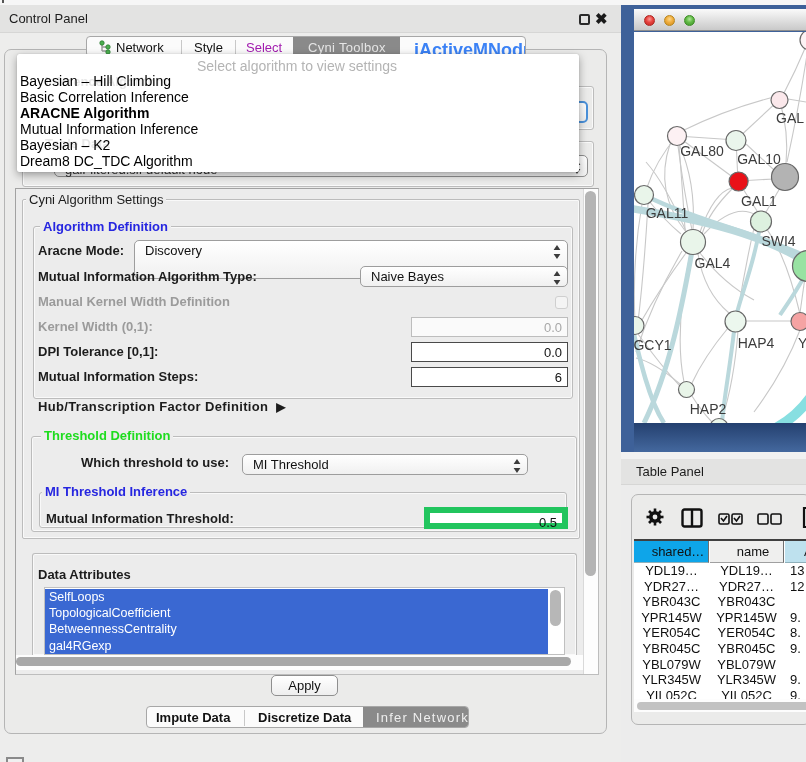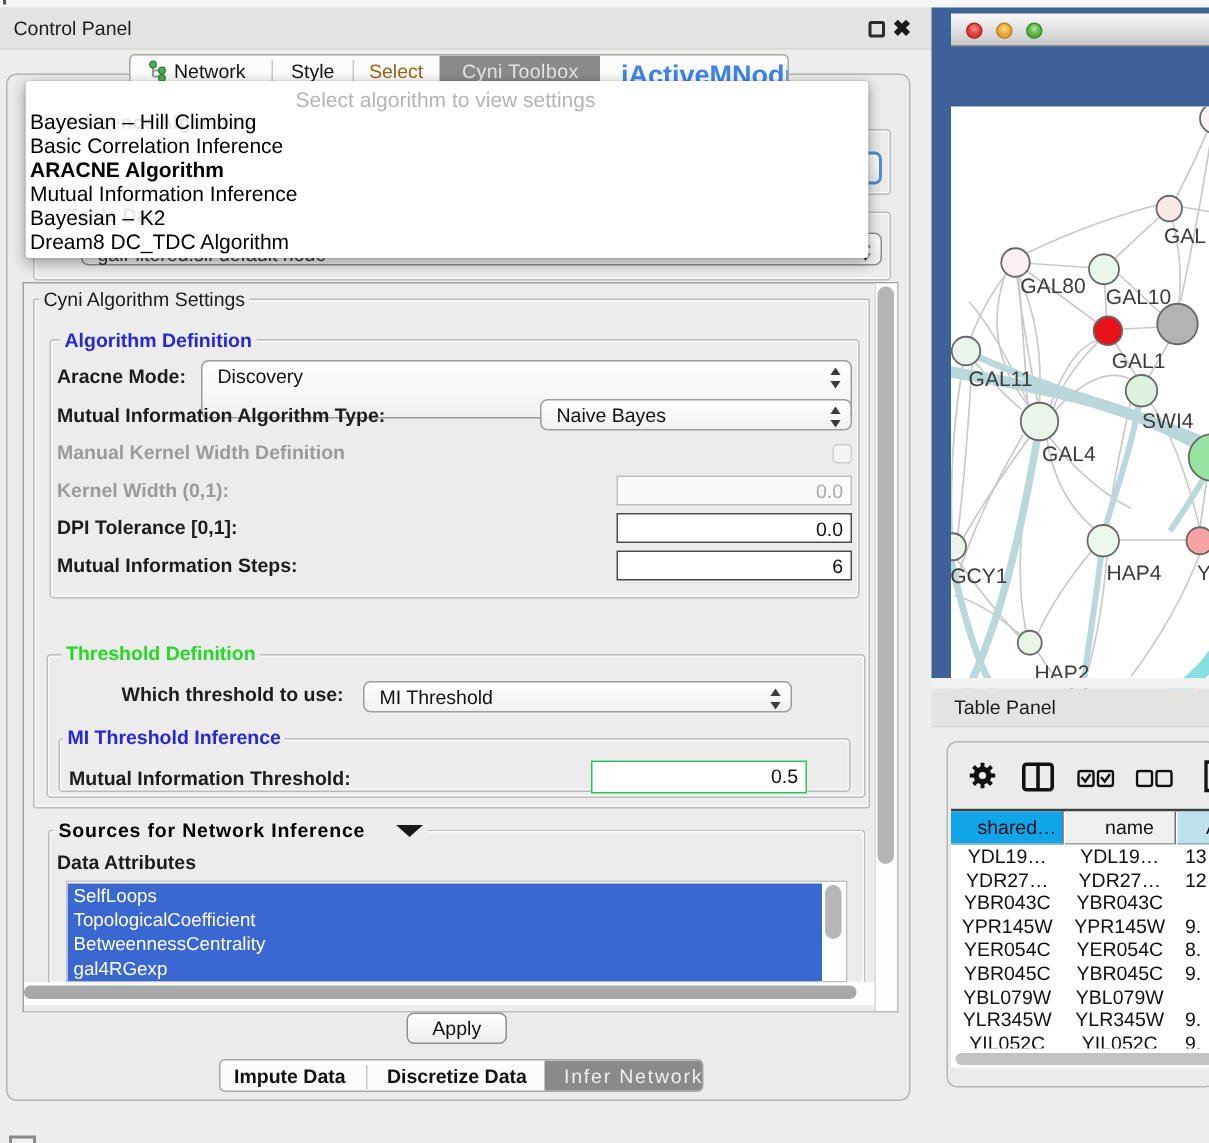--- a/index.html
+++ b/index.html
@@ -29,21 +29,21 @@
   </div>
 
   <div class="abs" style="left:4px;top:44px;width:603px;height:685px;background:#ebebea;border:1px solid #b5b5b5;border-radius:7px;"></div>
 
   <div class="abs" style="left:86px;top:31px;width:440px;height:21px;background:#fbfbfb;border:1px solid #a7a7a7;border-radius:4px;overflow:hidden;">
     <div class="abs" style="left:94px;top:3px;width:1px;height:15px;background:#c8c8c8;"></div>
     <div class="abs" style="left:148px;top:3px;width:1px;height:15px;background:#c8c8c8;"></div>
     <div class="abs" style="left:206px;top:0;width:107px;height:21px;background:#8a8a8a;"></div>
     <div class="abs" style="left:29px;top:3px;font-size:13px;color:#111;">Network</div>
     <div class="abs" style="left:107px;top:3px;font-size:13px;color:#111;">Style</div>
-    <div class="abs" style="left:159px;top:3px;font-size:13px;color:#a16207;">Select</div>
+    <div class="abs" style="left:159px;top:3px;font-size:13px;color:#a21caf;">Select</div>
     <div class="abs" style="left:221px;top:3px;font-size:13px;color:#e6e6e6;letter-spacing:0.3px;">Cyni Toolbox</div>
     <div class="abs" style="left:327px;top:3px;font-size:18px;font-weight:bold;color:#3b82f6;">jActiveMNodules</div>
 
     <svg class="abs" style="left:11px;top:3px;" width="14" height="15" viewBox="0 0 14 15">
       <path d="M4 4 L4 11 M4 7 L10 7 M4 11 L10 11" stroke="#9a9a9a" stroke-width="1.4" fill="none"></path>
       <circle cx="4" cy="3" r="2.2" fill="#4caf50" stroke="#2c7d31" stroke-width="0.8"></circle>
       <circle cx="10" cy="7" r="2.2" fill="#4caf50" stroke="#2c7d31" stroke-width="0.8"></circle>
       <circle cx="10" cy="12" r="2.2" fill="#4caf50" stroke="#2c7d31" stroke-width="0.8"></circle>
     </svg>
   </div>
@@ -87,42 +87,40 @@
 
   <div class="lbl" style="position:absolute;left:38px;top:314px;color:#9b9b9b;">Kernel Width (0,1):</div>
   <div class="fld" style="left:411px;top:312px;width:157px;height:20px;border:1px solid #bdbdbd;background:#fafafa;color:#a8a8a8;">0.0</div>
 
   <div class="lbl" style="position:absolute;left:38px;top:339px;">DPI Tolerance [0,1]:</div>
   <div class="fld" style="left:411px;top:337px;width:157px;height:20px;">0.0</div>
 
   <div class="lbl" style="position:absolute;left:38px;top:364px;">Mutual Information Steps:</div>
   <div class="fld" style="left:411px;top:362px;width:157px;height:20px;">6</div>
 
+  <div class="lbl" style="position:absolute;left:38px;top:394px;letter-spacing:0.35px;">Hub/Transcription Factor Definition&nbsp;&nbsp;<span style="font-size:12px;letter-spacing:0;">▶</span></div>
 
   <div class="grp" style="left:31px;top:431px;width:546px;height:96px;"></div>
   <div class="gl" style="left:41px;top:423px;color:#1edc1e;">Threshold Definition</div>
 
   <div class="lbl" style="position:absolute;left:81px;top:450px;">Which threshold to use:</div>
   <div class="combo" style="left:242px;top:449px;width:286px;height:21px;">
       <span class="ctext">MI Threshold</span>
       <svg class="arr2" style="top:3.5px;" width="8" height="14" viewBox="0 0 8 14">
         <path d="M4 0 L7.4 5 L0.6 5 Z M0.6 9 L7.4 9 L4 14 Z" fill="#3c3c3c"></path>
       </svg>
     </div>
 
   <div class="grp" style="left:39px;top:487px;width:528px;height:36px;"></div>
   <div class="gl" style="left:42px;top:479px;color:#2626e0;">MI Threshold Inference</div>
 
   <div class="lbl" style="position:absolute;left:46px;top:506px;">Mutual Information Threshold:</div>
-  <div class="fld" style="left:394px;top:502px;width:144px;height:22px;border:1px solid #22c55e;">0.5</div>
+  <div class="fld" style="left:424px;top:502px;width:144px;height:22px;border:6px solid #22c55e;">0.5</div>
 
   <div class="grp" style="left:32px;top:548px;width:545px;height:102px;border-bottom:none;border-radius:3px 3px 0 0;"></div>
-  <div class="gl" style="left:36px;top:541px;letter-spacing:0.55px;">Sources for Network Inference<svg style="margin-left:20px;" width="18" height="8" viewBox="0 0 18 8">
-        <path d="M0 0 L18 0 L9 8 Z" fill="#1a1a1a"></path>
-      </svg></div>
 
   <div class="lbl" style="position:absolute;left:38px;top:562px;">Data Attributes</div>
   <div class="abs" style="left:44px;top:582px;width:521px;height:68px;background:#fff;border:1px solid #c0c0c0;overflow:hidden;">
     <div style="background:#3a68d2;color:#fff;font-size:12.5px;width:503px;margin-top:1px;line-height:16.2px;padding-left:4px;">SelfLoops<br>TopologicalCoefficient<br>BetweennessCentrality<br>gal4RGexp</div>
     <div class="abs" style="left:505px;top:2px;width:11px;height:36px;background:#b7b7b7;border-radius:6px;"></div>
   </div>
 
   <div class="abs" style="left:16px;top:650px;width:582px;height:15px;background:#fdfdfd;"></div>
   <div class="abs" style="left:16px;top:652px;width:555px;height:9px;background:#a8a8a8;border-radius:5px;"></div>
 
@@ -156,21 +154,21 @@
 
 <div class="abs" style="left:621px;top:5px;width:185px;height:447px;background:#3e6199;"></div>
 <div class="abs" style="left:634px;top:423px;width:172px;height:29px;background:linear-gradient(#24406f,#44689e);"></div>
 
 <div class="abs" style="left:634px;top:9px;width:172px;height:414px;">
   <div class="abs" style="left:0;top:0;width:172px;height:22px;background:linear-gradient(#fafafa,#c9c9c9);border-bottom:1px solid #8e8e8e;">
     <div class="abs" style="left:10px;top:6px;width:11px;height:11px;border-radius:50%;background:radial-gradient(circle at 50% 35%, #f99a96 0%, #e8433f 45%, #c02722 100%);border:1px solid #ad2620;"></div>
     <div class="abs" style="left:30px;top:6px;width:11px;height:11px;border-radius:50%;background:radial-gradient(circle at 50% 35%, #fbd88a 0%, #f0ad3e 45%, #cf8c1e 100%);border:1px solid #b8861c;"></div>
     <div class="abs" style="left:50px;top:6px;width:11px;height:11px;border-radius:50%;background:radial-gradient(circle at 50% 35%, #b0e79a 0%, #62ba46 45%, #3e9428 100%);border:1px solid #3d8c26;"></div>
   </div>
-  <div class="abs" style="left:0;top:23px;width:172px;height:391px;background:#ffffff;overflow:hidden;margin-top:39px;">
+  <div class="abs" style="left:0;top:23px;width:172px;height:391px;background:#ffffff;overflow:hidden;">
     <svg width="172" height="391" viewBox="0 0 172 391">
       <g fill="none" stroke="#c8c8c8" stroke-width="1.1">
         <path d="M144,64 Q95,76 48,99"></path>
         <path d="M150,61 Q162,38 172,14"></path>
         <path d="M154,67 L178,71"></path>
         <path d="M153,130 Q166,70 174,16"></path>
         <path d="M43,104 L102,108"></path>
         <path d="M43,104 L104,149"></path>
         <path d="M43,104 Q22,128 12,158"></path>
         <path d="M44,114 Q50,160 58,198"></path>

